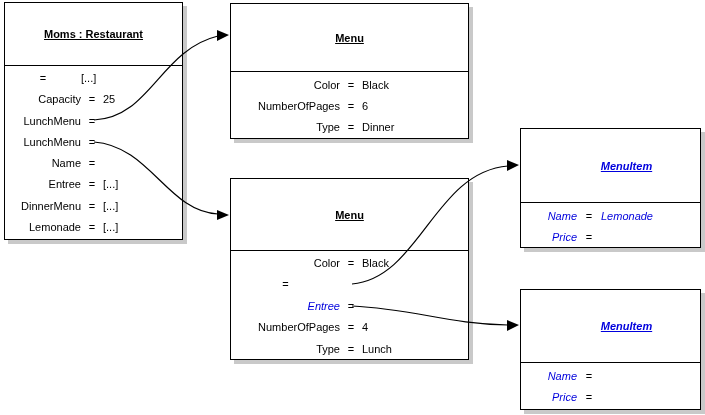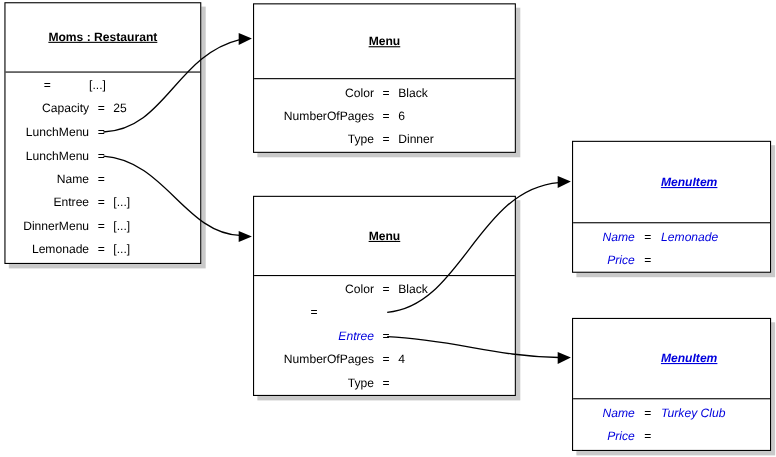--- a/index.html
+++ b/index.html
@@ -140,20 +140,21 @@
           <span class="vl em"></span>
         </div>
         <div class="row">
           <span class="nm">NumberOfPages</span>
           <span class="eq">=</span>
           <span class="vl">4</span>
         </div>
         <div class="row">
           <span class="nm">Type</span>
           <span class="eq">=</span>
+          <span class="vl">Lunch</span>
         </div>
       </div>
   </div>
 
   <div class="ubox" id="box-item1">
     <div class="title">
       <span class="em-title">MenuItem</span>
     </div>
     <div class="attrs">
         <div class="row">
@@ -169,21 +170,20 @@
   </div>
 
   <div class="ubox" id="box-item2">
     <div class="title">
       <span class="em-title">MenuItem</span>
     </div>
     <div class="attrs">
         <div class="row">
           <span class="nm em">Name</span>
           <span class="eq">=</span>
-          <span class="vl em">Turkey Club</span>
         </div>
         <div class="row">
           <span class="nm em">Price</span>
           <span class="eq">=</span>
         </div>
       </div>
   </div>
 
   <svg class="links" viewBox="0 0 705 415">
     <path d="M94,120 C150,118 160,50 218,36"></path>

